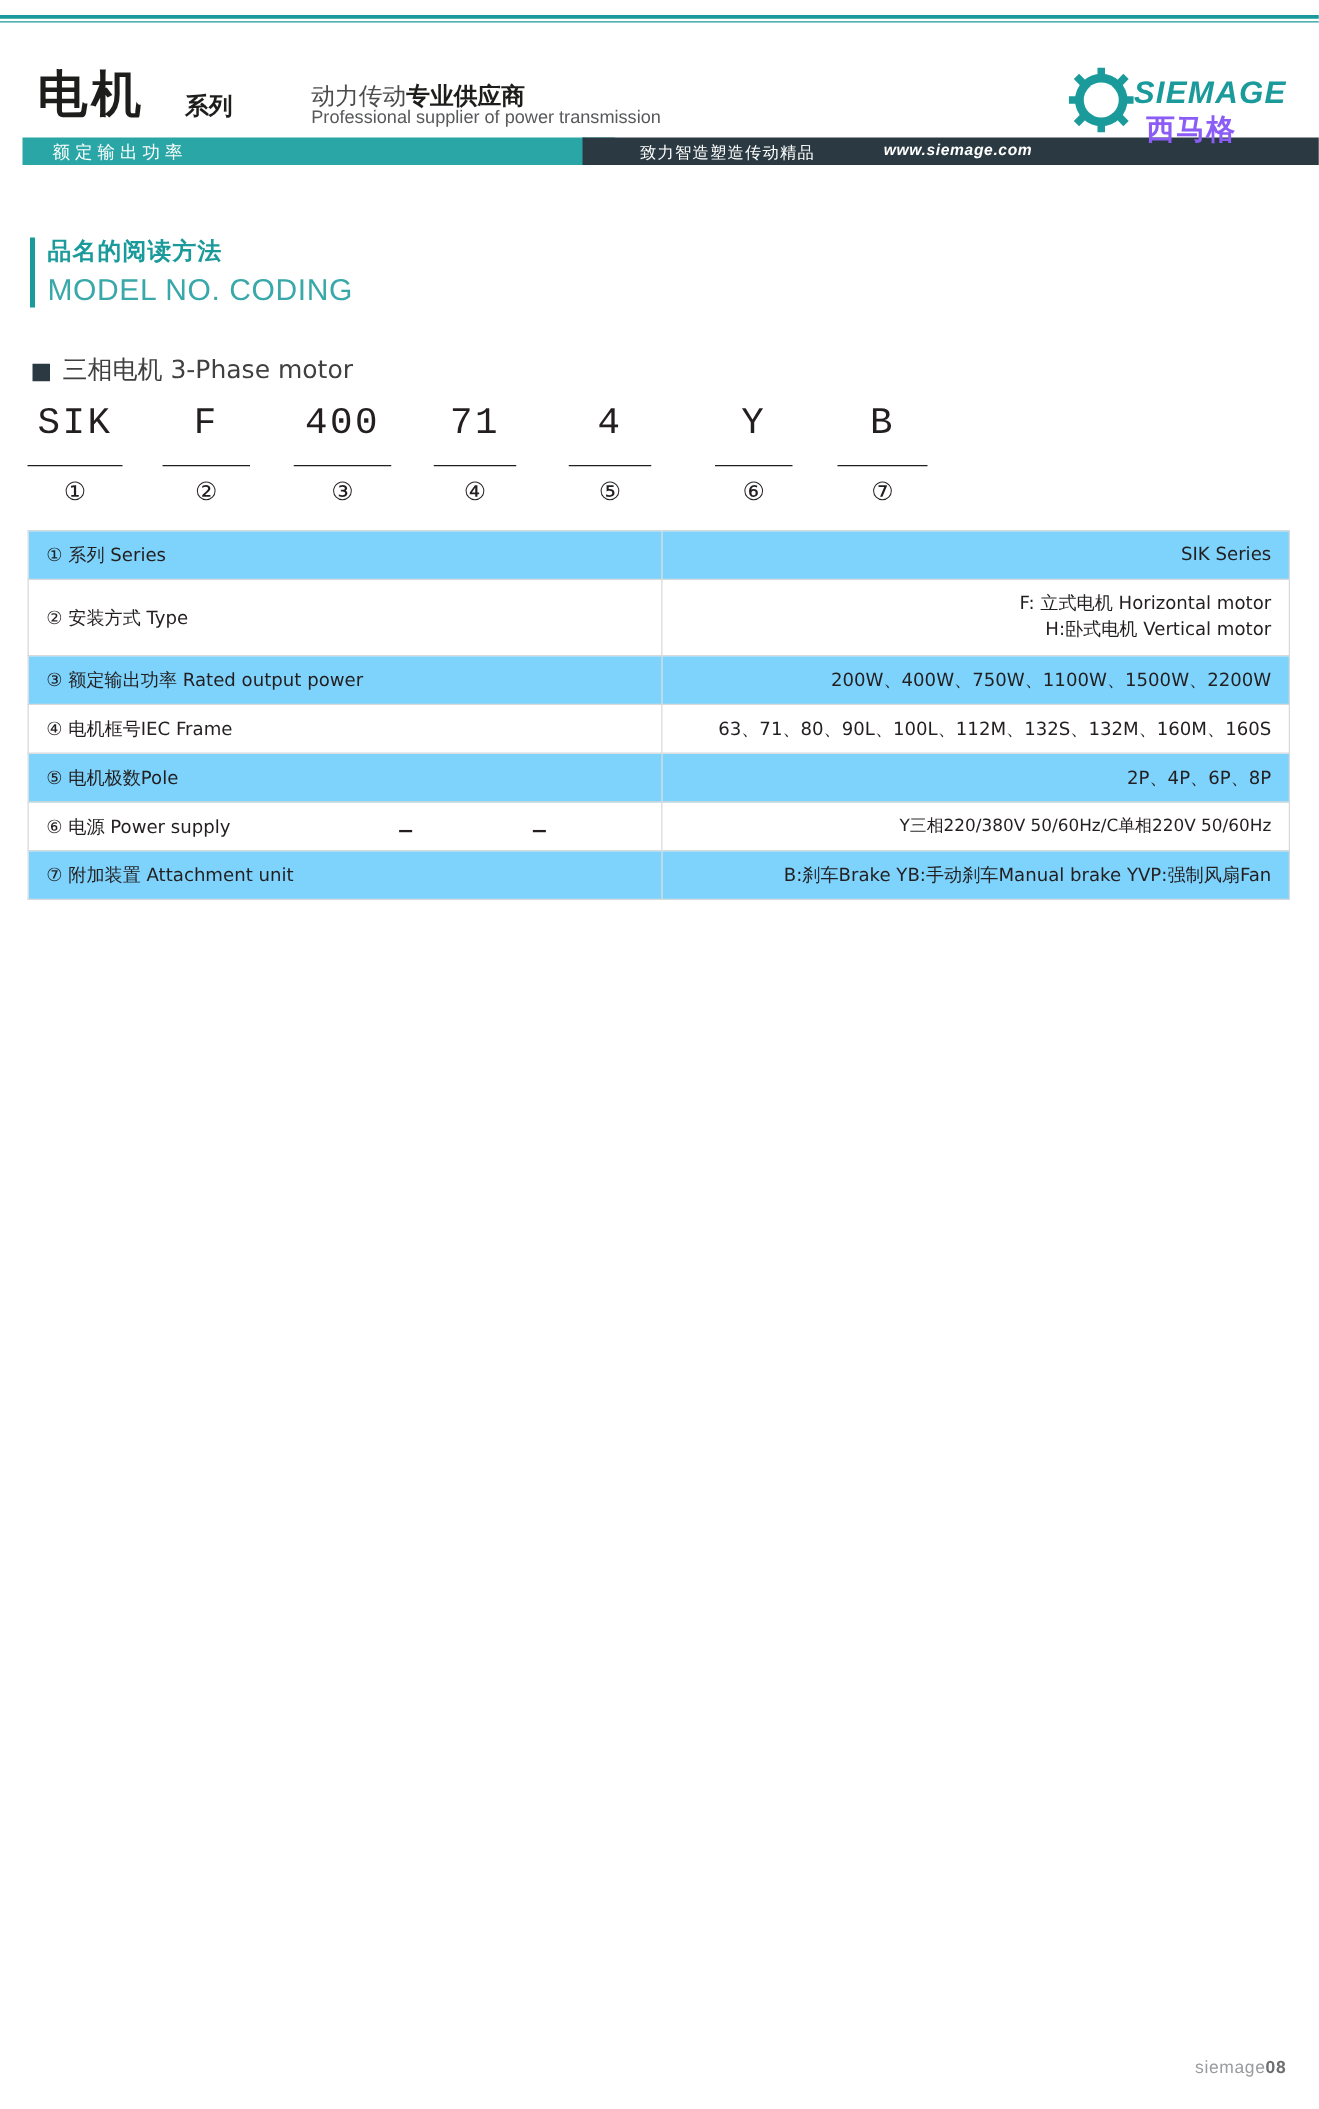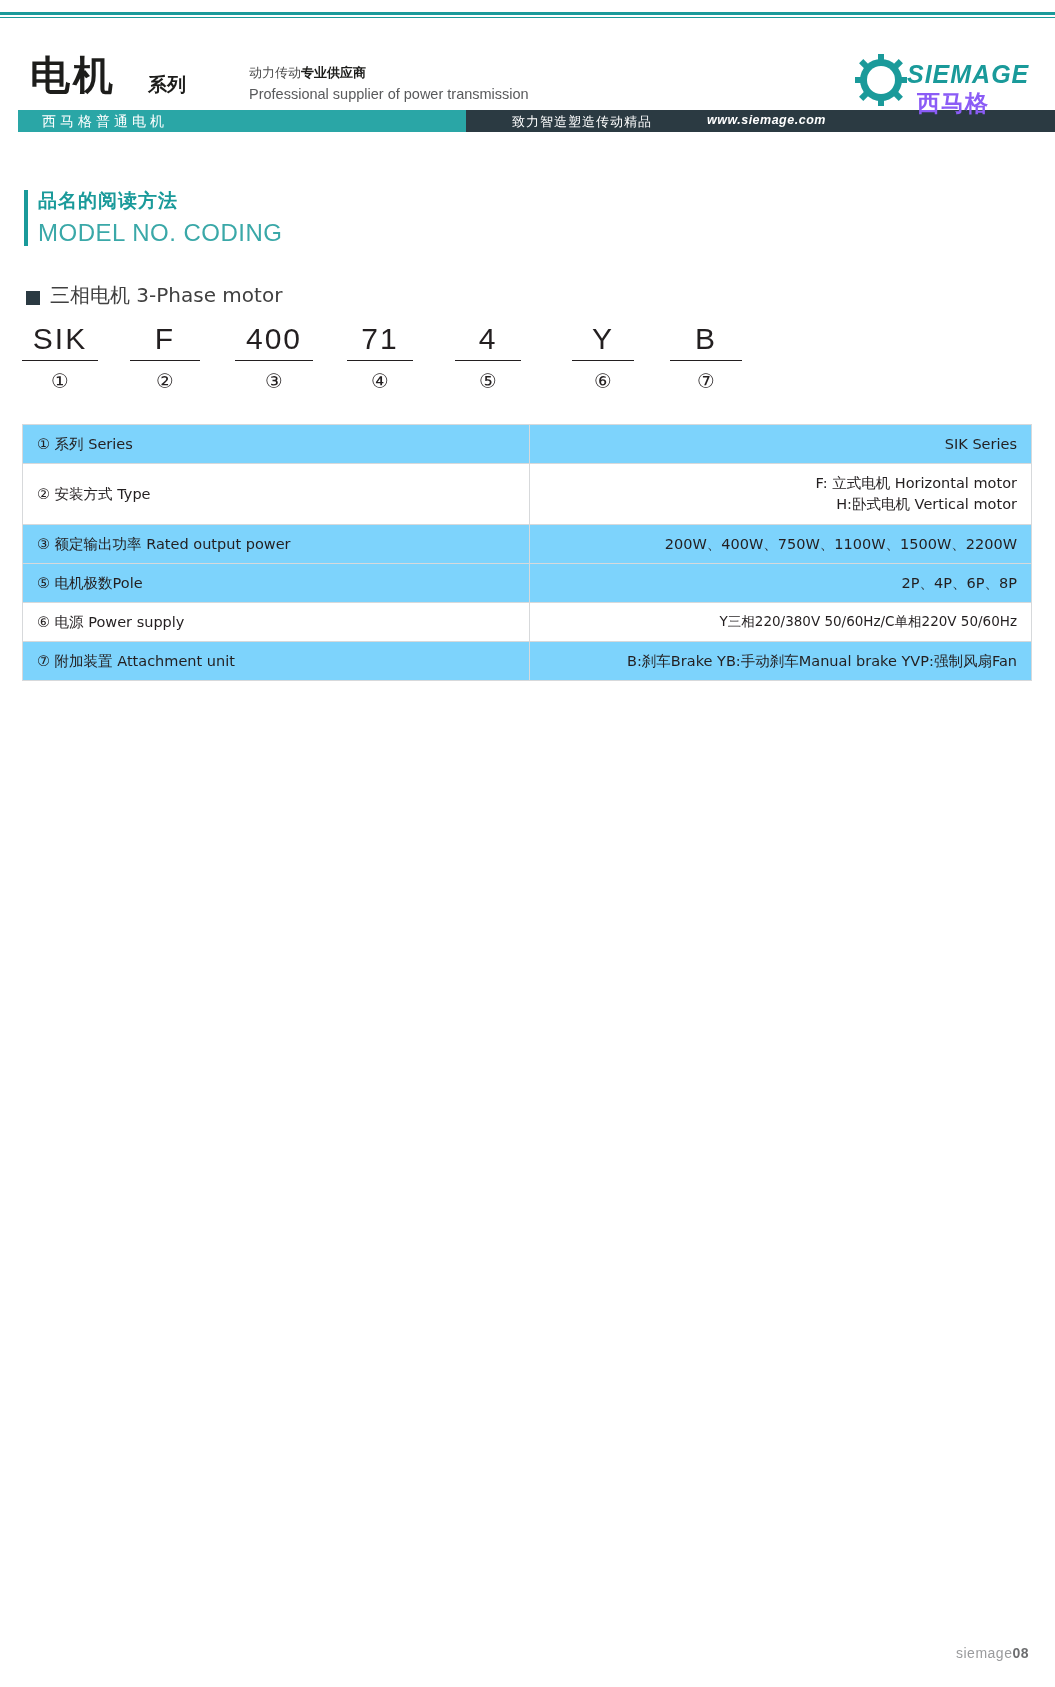--- a/index.html
+++ b/index.html
@@ -73,21 +73,21 @@
     left: 42px; top: 113px;
     font-family: "DejaVu Sans", sans-serif;
     font-size: 14px;
     color: #ffffff;
     letter-spacing: 4px;
   }
   .slogan-cn {
     position: absolute;
     left: 249px; top: 64px;
     font-family: "DejaVu Sans", sans-serif;
-    font-size: 13px;
+    font-size: 19px;
     color: #4d4d4d;
   }
   .slogan-cn b { color: #1d1d1b; }
   .slogan-en {
     position: absolute;
     left: 249px; top: 86px;
     font-size: 14.5px;
     color: #58595b;
   }
   .dark-band {
@@ -187,25 +187,25 @@
     position: absolute;
     left: 0; top: 322px;
     width: 1010px;
     height: 78px;
   }
   .code-cell {
     position: absolute;
     text-align: center;
   }
   .code-val {
-    font-family: Liberation Sans, sans-serif;
+    font-family: Liberation Mono, monospace;
     font-size: 30px;
     color: #231f20;
     letter-spacing: 2px;
-    padding-bottom: 4px;
+    padding-bottom: 16px;
     border-bottom: 1.5px solid #231f20;
   }
   .code-num {
     display: block;
     margin-top: 8px;
     font-size: 20px;
     color: #231f20;
     font-family: "DejaVu Sans", sans-serif;
   }
   .dash {
@@ -256,21 +256,21 @@
 
 <div class="header">
   <div class="header-rule"></div>
   <div class="header-rule2"></div>
 
   <div class="cn-title">电机</div>
   <div class="cn-title-sub">系列</div>
 
   <div class="teal-band"></div>
   <div class="teal-band-tail"></div>
-  <div class="band-cn">西马格普通电机</div>
+  <div class="band-cn">额定输出功率</div>
 
   <div class="slogan-cn"><span>动力传动</span><b>专业供应商</b></div>
   <div class="slogan-en">Professional supplier of power transmission</div>
 
   <div class="dark-band"></div>
   <div class="dark-band-cn">致力智造塑造传动精品</div>
   <div class="dark-band-url">www.siemage.com</div>
 
   <div class="logo">
     <svg class="gear" viewBox="0 0 52 52">
@@ -348,20 +348,26 @@
       <div class="rcell-inner">F: 立式电机  Horizontal motor</div>
       <div class="rcell-inner">H:卧式电机  Vertical motor</div>
     </td>
   </tr>
   <tr class="shade">
     <td class="left">③ 额定输出功率 Rated output power</td>
     <td class="right">
       <div class="rcell-inner mid">200W、400W、750W、1100W、1500W、2200W</div>
     </td>
   </tr>
+  <tr>
+    <td class="left">④ 电机框号IEC Frame</td>
+    <td class="right">
+      <div class="rcell-inner wide">63、71、80、90L、100L、112M、132S、132M、160M、160S</div>
+    </td>
+  </tr>
   <tr class="shade">
     <td class="left">⑤ 电机极数Pole</td>
     <td class="right">
       <div class="rcell-inner mid">2P、4P、6P、8P</div>
     </td>
   </tr>
   <tr>
     <td class="left">⑥ 电源 Power supply</td>
     <td class="right">
       <div class="rcell-inner wide" style="font-size:13.5px;">Y三相220/380V 50/60Hz/C单相220V 50/60Hz</div>

